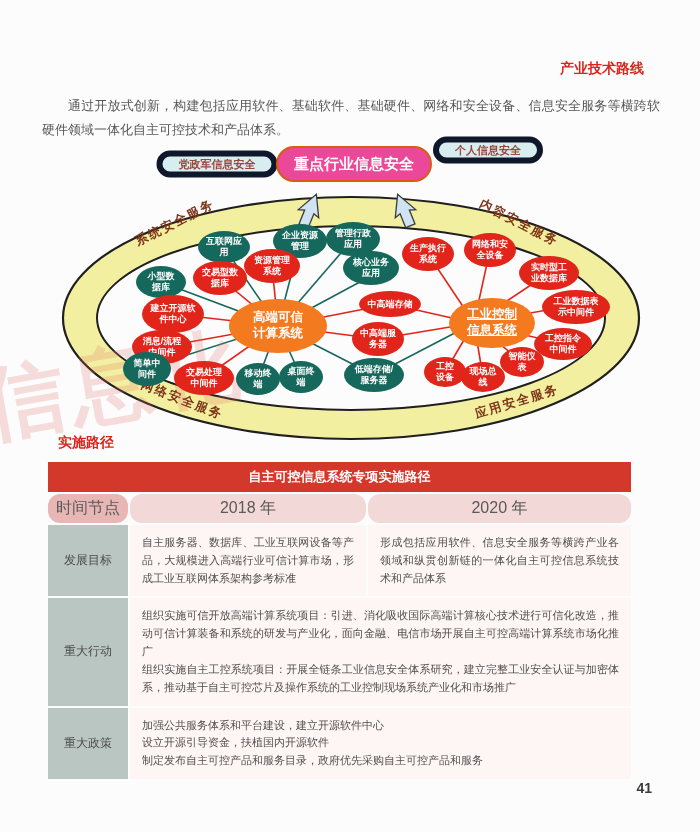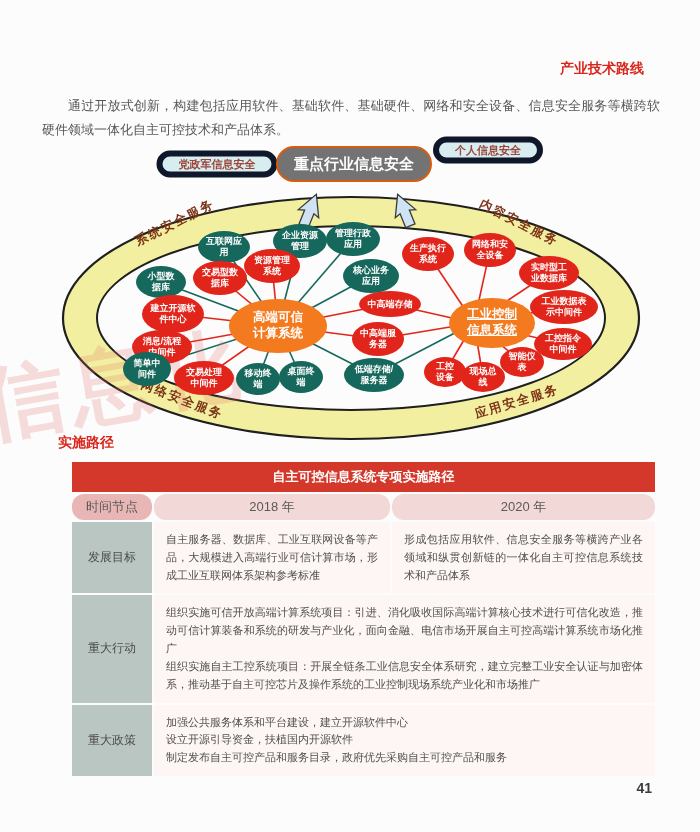--- a/index.html
+++ b/index.html
@@ -21,21 +21,21 @@
   .pill{
     position:absolute;transform:translate(-50%,-50%);
     display:flex;align-items:center;justify-content:center;
     border-radius:20px;white-space:nowrap;box-sizing:border-box;
   }
   .pill.side{
     background:#d8edf0;border:6px solid #0f172a;color:#9c4539;
     font-size:11px;font-weight:bold;height:27px;padding:0 16px;
   }
   .pill.primary{
-    background:#737373;border:2px solid #d85c10;color:#ffffff;
+    background:#ec4899;border:2px solid #d85c10;color:#ffffff;
     font-size:15px;font-weight:bold;height:36px;padding:0 16px;border-radius:19px;
   }
   
   .diagram{position:absolute;top:188px;left:0;width:700px;height:262px;}
   .diagram svg{position:absolute;top:0;left:0;}
   .node{
     position:absolute;transform:translate(-50%,-50%);
     border-radius:50%;display:flex;align-items:center;justify-content:center;
     color:#fff;text-align:center;font-size:9px;line-height:1.2;font-weight:bold;
     word-break:break-all;box-sizing:border-box;padding:2px 8px;z-index:3;
@@ -57,29 +57,29 @@
     position:absolute;left:-18px;top:330px;z-index:2;
     font-size:82px;font-weight:bold;color:rgba(225,110,100,0.22);
     transform:rotate(-10deg);white-space:nowrap;pointer-events:none;letter-spacing:6px;
   }
   .section-title{
     position:absolute;top:434px;left:58px;margin:0;
     font-size:14px;font-weight:bold;color:#d9261c;
   }
   
   .impl-table{
-    position:absolute;top:462px;left:72px;width:583px;
+    position:absolute;top:462px;left:48px;width:583px;
     display:grid;grid-template-columns:80px 236px 1fr;
     gap:2px;background:#fcfcfc;font-size:11px;
   }
   .t-title{
     grid-column:1/4;background:#d4382b;color:#fff;
     font-size:13px;font-weight:bold;text-align:center;padding:6px 0;
   }
-  .t-h{display:flex;align-items:center;justify-content:center;font-size:13px;padding:4px 0;color:#5a5a5a;border-radius:12px;}
+  .t-h{display:flex;align-items:center;justify-content:center;font-size:16px;padding:4px 0;color:#5a5a5a;border-radius:12px;}
   .t-h-label{background:#e8b7b5;}
   .t-h-year{background:#f2d8d6;}
   .t-label{
     background:#b9c6c2;display:flex;align-items:center;justify-content:center;
     font-size:12px;color:#4c4c4c;padding:6px 4px;
   }
   .t-cell{background:#fdf6f4;padding:9px 12px;line-height:1.62;text-align:justify;color:#4f4f4f;}
   .t-cell.span2{grid-column:2/4;}
   .page-number{
     position:absolute;top:780px;right:48px;
@@ -131,37 +131,37 @@
       <line x1="474" y1="135" x2="483" y2="189" stroke="#e1251b" stroke-width="1.6"></line>
       <line x1="474" y1="135" x2="445" y2="184" stroke="#e1251b" stroke-width="1.6"></line>
     </svg>
 <div class="rim-label" style="left: 175px; top: 35px; --rot: -27deg;">系统安全服务</div>
     <div class="rim-label" style="left: 519px; top: 35px; --rot: 27deg;">内容安全服务</div>
     <div class="rim-label" style="left: 182px; top: 212px; --rot: 21deg;">网络安全服务</div>
     <div class="rim-label" style="left: 517px; top: 214px; --rot: -17deg;">应用安全服务</div>
     <div class="node green" style="left: 224px; top: 59px; width: 52px; height: 32px;">互联网应用</div>
     <div class="node green" style="left: 300px; top: 53px; width: 54px; height: 34px;">企业资源管理</div>
     <div class="node green" style="left: 353px; top: 51px; width: 54px; height: 34px;">管理行政应用</div>
-    <div class="node green" style="left: 371px; top: 88px; width: 56px; height: 34px;">核心业务应用</div>
+    <div class="node green" style="left: 371px; top: 80px; width: 56px; height: 34px;">核心业务应用</div>
     <div class="node red" style="left: 272px; top: 78px; width: 56px; height: 34px;">资源管理系统</div>
     <div class="node red" style="left: 220px; top: 90px; width: 54px; height: 34px;">交易型数据库</div>
     <div class="node green" style="left: 161px; top: 94px; width: 50px; height: 32px;">小型数据库</div>
     <div class="node red" style="left: 173px; top: 126px; width: 62px; height: 38px;">建立开源软件中心</div>
     <div class="node red" style="left: 162px; top: 159px; width: 60px; height: 34px;">消息/流程中间件</div>
     <div class="node green" style="left: 147px; top: 181px; width: 48px; height: 34px;">简单中间件</div>
     <div class="node red" style="left: 204px; top: 190px; width: 60px; height: 34px;">交易处理中间件</div>
     <div class="node green" style="left: 258px; top: 191px; width: 44px; height: 32px;">移动终端</div>
     <div class="node green" style="left: 301px; top: 189px; width: 44px; height: 32px;">桌面终端</div>
     <div class="node red" style="left: 390px; top: 116px; width: 62px; height: 26px;">中高端存储</div>
     <div class="node red" style="left: 378px; top: 151px; width: 52px; height: 34px;">中高端服务器</div>
     <div class="node green" style="left: 374px; top: 187px; width: 60px; height: 34px;">低端存储/服务器</div>
     <div class="node red" style="left: 428px; top: 66px; width: 52px; height: 34px;">生产执行系统</div>
     <div class="node red" style="left: 490px; top: 62px; width: 52px; height: 34px;">网络和安全设备</div>
     <div class="node red" style="left: 549px; top: 85px; width: 60px; height: 34px;">实时型工业数据库</div>
-    <div class="node red" style="left: 564px; top: 119px; width: 68px; height: 34px;">工业数据表示中间件</div>
+    <div class="node red" style="left: 576px; top: 119px; width: 68px; height: 34px;">工业数据表示中间件</div>
     <div class="node red" style="left: 563px; top: 156px; width: 58px; height: 32px;">工控指令中间件</div>
     <div class="node red" style="left: 522px; top: 174px; width: 44px; height: 30px;">智能仪表</div>
     <div class="node red" style="left: 483px; top: 189px; width: 44px; height: 30px;">现场总线</div>
     <div class="node red" style="left: 445px; top: 184px; width: 42px; height: 30px;">工控设备</div>
     <div class="hub" style="left: 278px; top: 138px; width: 98px; height: 54px;">
       <div>高端可信</div>
       <div>计算系统</div>
     </div>
     <div class="hub" style="left: 492px; top: 135px; width: 86px; height: 50px; text-decoration: underline;">
       <div>工业控制</div>

